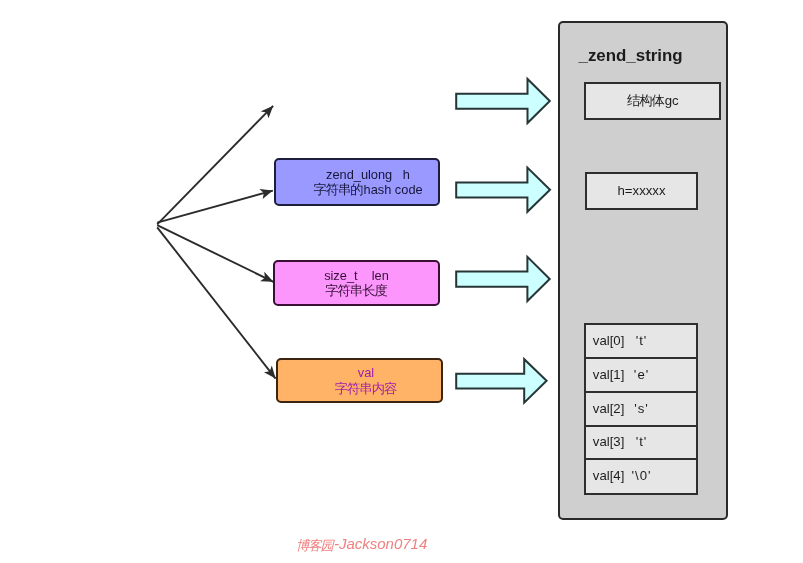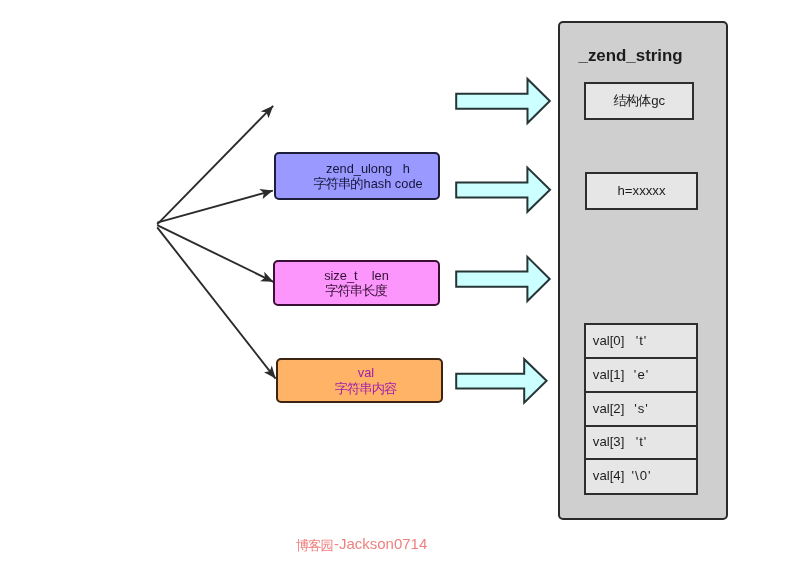--- a/index.html
+++ b/index.html
@@ -19,53 +19,53 @@
   .node .l{display:block;white-space:pre;}
   .cjk{font-size:13.3px;letter-spacing:-1px;margin-right:1px;position:relative;top:0.5px;}
 
   
   #root-node{left:11px;top:192px;width:146px;height:65px;border:2.2px solid #1c2a38;
              border-radius:5px;background:var(--root-fill);font-size:12.8px;color:#17202b;}
 
   
   #field-gc{left:273px;top:79px;width:167px;height:52.5px;border:2.2px solid #04331d;
             border-radius:5px;background:var(--gc-fill);font-size:12.8px;color:#10261c;}
-  #field-h{left:274px;top:152px;width:166px;height:48px;border:2.2px solid #1d1d3c;
+  #field-h{left:274px;top:158px;width:166px;height:48px;border:2.2px solid #1d1d3c;
            border-radius:5px;background:var(--h-fill);font-size:12.8px;color:#16163a;padding-left:22px;}
   #field-len{left:273px;top:260px;width:167px;height:46px;border:2.2px solid #3b0f35;
              border-radius:5px;background:var(--len-fill);font-size:12.8px;color:#331033;}
   #field-val{left:276px;top:358px;width:167px;height:45px;border:2.2px solid #3b2410;
              border-radius:5px;background:var(--val-fill);font-size:12.8px;color:#a21caf;padding-left:13px;}
 
   
   #mem-container{position:absolute;left:558px;top:21px;width:169.5px;height:499px;
                  box-sizing:border-box;border:2.2px solid #2a2a2a;border-radius:5px;
                  background:var(--container-fill);}
   #mem-title{position:absolute;left:578.5px;top:46px;font-size:16.9px;font-weight:bold;
              color:#1c1c1c;letter-spacing:0px;}
   .slot{position:absolute;box-sizing:border-box;border:2.1px solid #2e2e2e;
         background:var(--slot-fill);display:flex;align-items:center;justify-content:center;
         font-size:13.2px;color:#1c1c1c;}
-  #slot-gc{left:584.3px;top:81.5px;width:110px;height:38.5px;}
+  #slot-gc{left:584.3px;top:81.5px;width:137px;height:38.5px;}
   #slot-h{left:584.8px;top:171.5px;width:113.5px;height:38px;}
   #slot-len{left:584.3px;top:261px;width:113.5px;height:38px;}
 
   #val-table{position:absolute;left:584.3px;top:323px;width:113.5px;height:171.5px;
              box-sizing:border-box;border:2.1px solid #2e2e2e;background:var(--slot-fill);}
   .val-row{box-sizing:border-box;height:33.6px;position:relative;
            border-bottom:2.1px solid #2e2e2e;font-size:13.2px;color:#1c1c1c;}
   .val-row:last-child{border-bottom:none;height:35.9px;}
   .val-row:last-child .vi,.val-row:last-child .vv{margin-top:-3.5px;}
   .val-row:first-child{height:34.4px;padding-left:20px;}
   .val-row .vi{position:absolute;left:6.5px;top:50%;margin-top:-1px;transform:translateY(-50%);}
   .val-row .vv{position:absolute;left:0;right:0;top:50%;margin-top:-1px;transform:translateY(-50%);
                text-align:center;letter-spacing:1px;text-indent:1px;}
 
   #watermark{position:absolute;left:296px;top:535px;font-size:15px;color:var(--watermark);
-             white-space:pre;}
+             white-space:pre;font-style:italic;}
 
   svg.overlay{position:absolute;left:0;top:0;width:803px;height:563px;}
 </style>
 </head>
 <body>
 
 <div id="stage">
 
   <svg class="overlay" viewBox="0 0 803 563">
     <defs>

